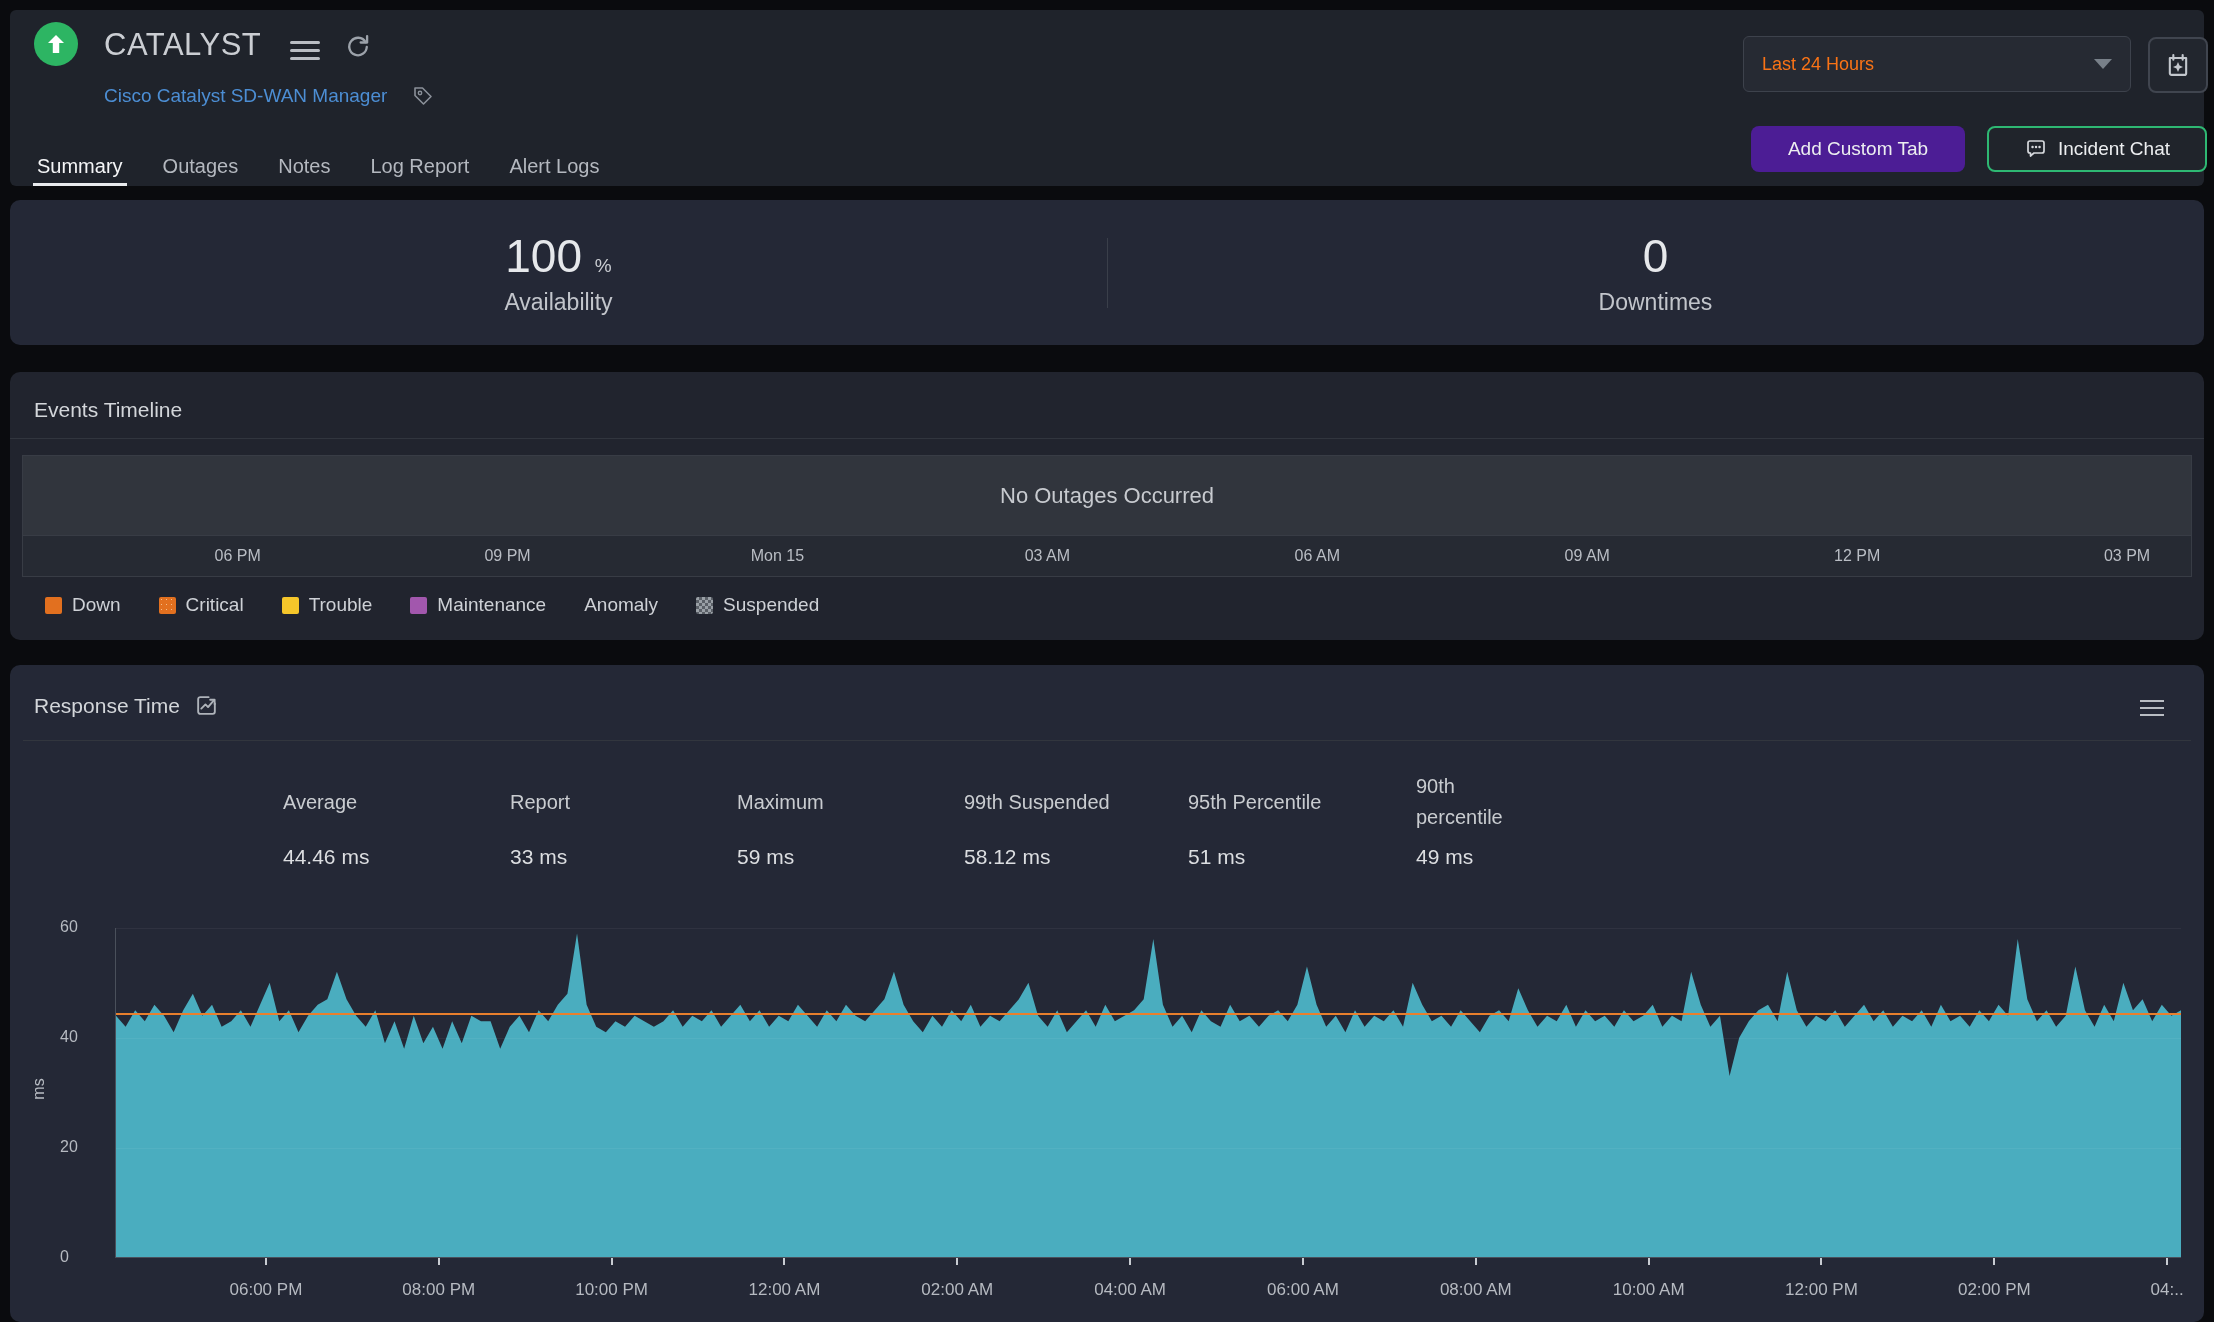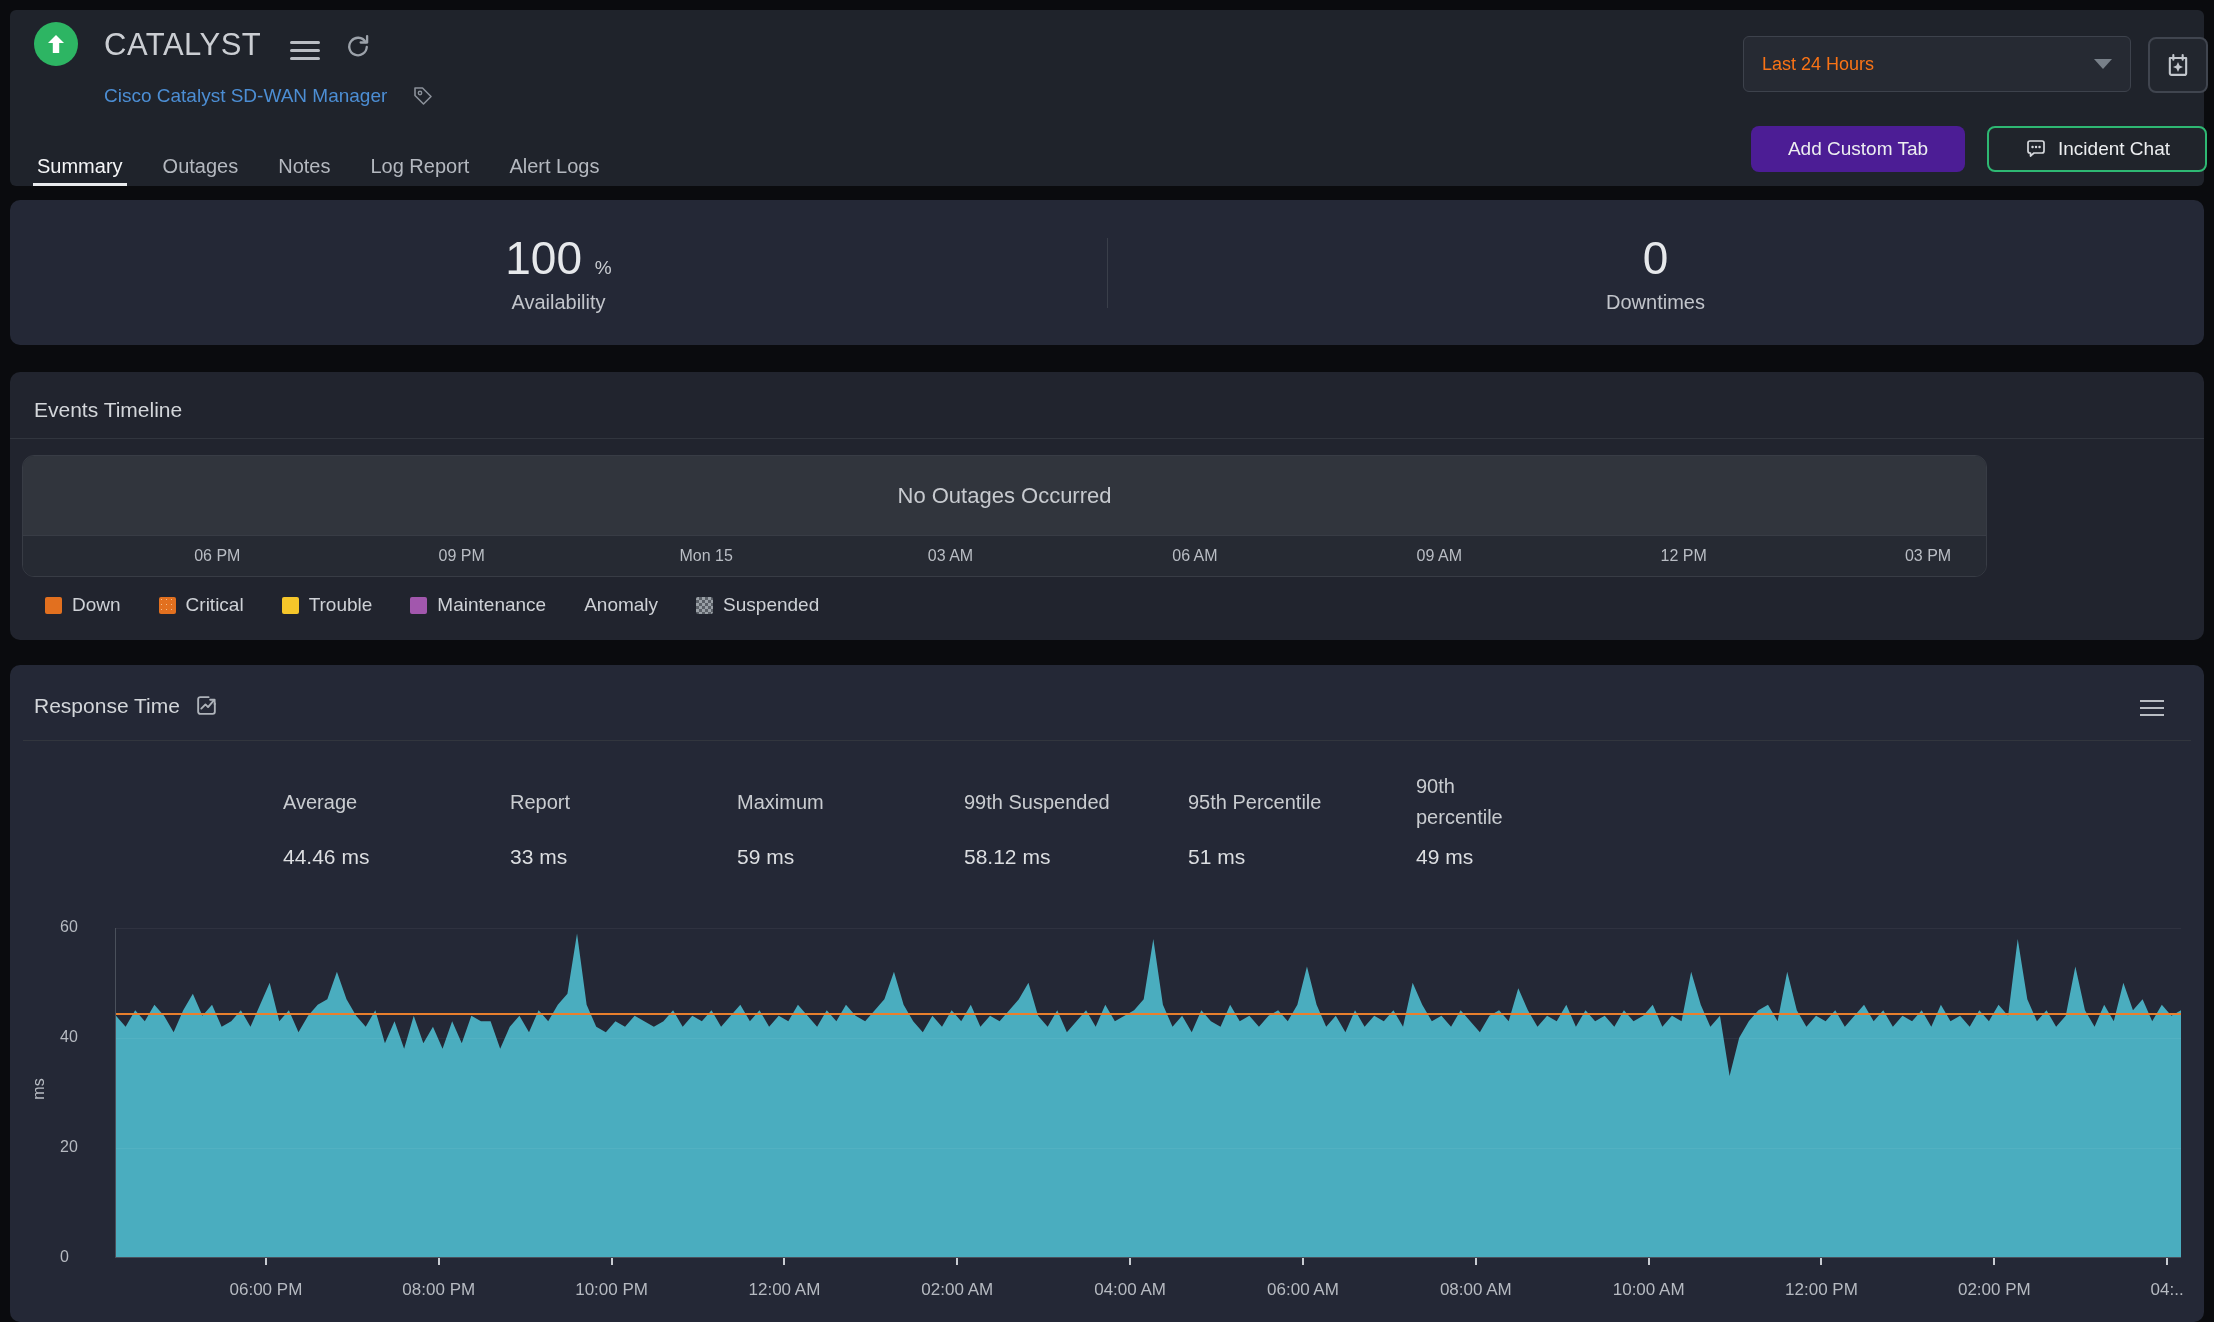--- a/index.html
+++ b/index.html
@@ -40,29 +40,29 @@
     border:none; border-radius:8px; color:#eceef0; font-size:19px; font-family:inherit; cursor:pointer; }
   #incident-btn { position:absolute; left:1977px; top:116px; width:220px; height:46px; background:#20242b;
     border:2px solid #2eb873; border-radius:8px; color:#eceef0; font-size:19px; font-family:inherit; cursor:pointer;
     display:flex; align-items:center; justify-content:center; gap:10px; }
 
   
   #stats-panel { top:200px; height:145px; background:#242836; display:flex; }
   .stat-half { flex:1; display:flex; flex-direction:column; align-items:center; justify-content:center; gap:6px; }
   .big-num { font-size:46px; font-weight:300; color:#e6e8eb; }
   .big-num sub { font-size:19px; color:#c9ccd1; vertical-align:baseline; }
-  .stat-label { font-size:20px; color:#c2c5cb; }
+  .stat-label { font-size:23px; color:#c2c5cb; }
   #stats-divider { position:absolute; left:50%; top:38px; width:1px; height:70px; background:#3a3f4a; }
 
   
   #events-panel { top:372px; height:268px; background:#21242e; }
   .section-title { position:absolute; left:24px; top:26px; font-size:21px; color:#d3d6da; }
   #events-divider { position:absolute; left:0; right:0; top:66px; height:1px; background:#31353e; }
-  #ev-band { position:absolute; left:12px; top:83px; width:1965px; height:122px; border:1px solid #383c45;
-    border-radius:12px; overflow:hidden; }
+  #ev-band { position:absolute; left:12px; top:83px; width:2170px; height:122px; border:1px solid #383c45;
+    border-radius:0; overflow:hidden; }
   #ev-msg-area { height:79px; background:#31353d; display:flex; align-items:center; justify-content:center; }
   #ev-msg { font-size:22px; color:#c7cacf; }
   #ev-axis { position:relative; height:41px; background:#262a33; border-top:1px solid #383c45; }
   .tl-tick { position:absolute; top:11px; transform:translateX(-50%); font-size:16px; color:#b9bdc4; white-space:nowrap; }
   #events-legend { position:absolute; left:35px; top:222px; display:flex; align-items:center; gap:38px; }
   .leg-item { display:flex; align-items:center; gap:10px; }
   .leg-swatch { width:17px; height:17px; border-radius:2px; }
   .leg-swatch.dots { background-image:radial-gradient(rgba(255,240,210,.6) 26%, transparent 28%); background-size:5px 5px; }
   .leg-swatch.checker { background-image:repeating-conic-gradient(rgba(40,44,52,.55) 0% 25%, transparent 0% 50%); background-size:6px 6px; }
   .leg-label { font-size:19px; color:#ced1d6; }

